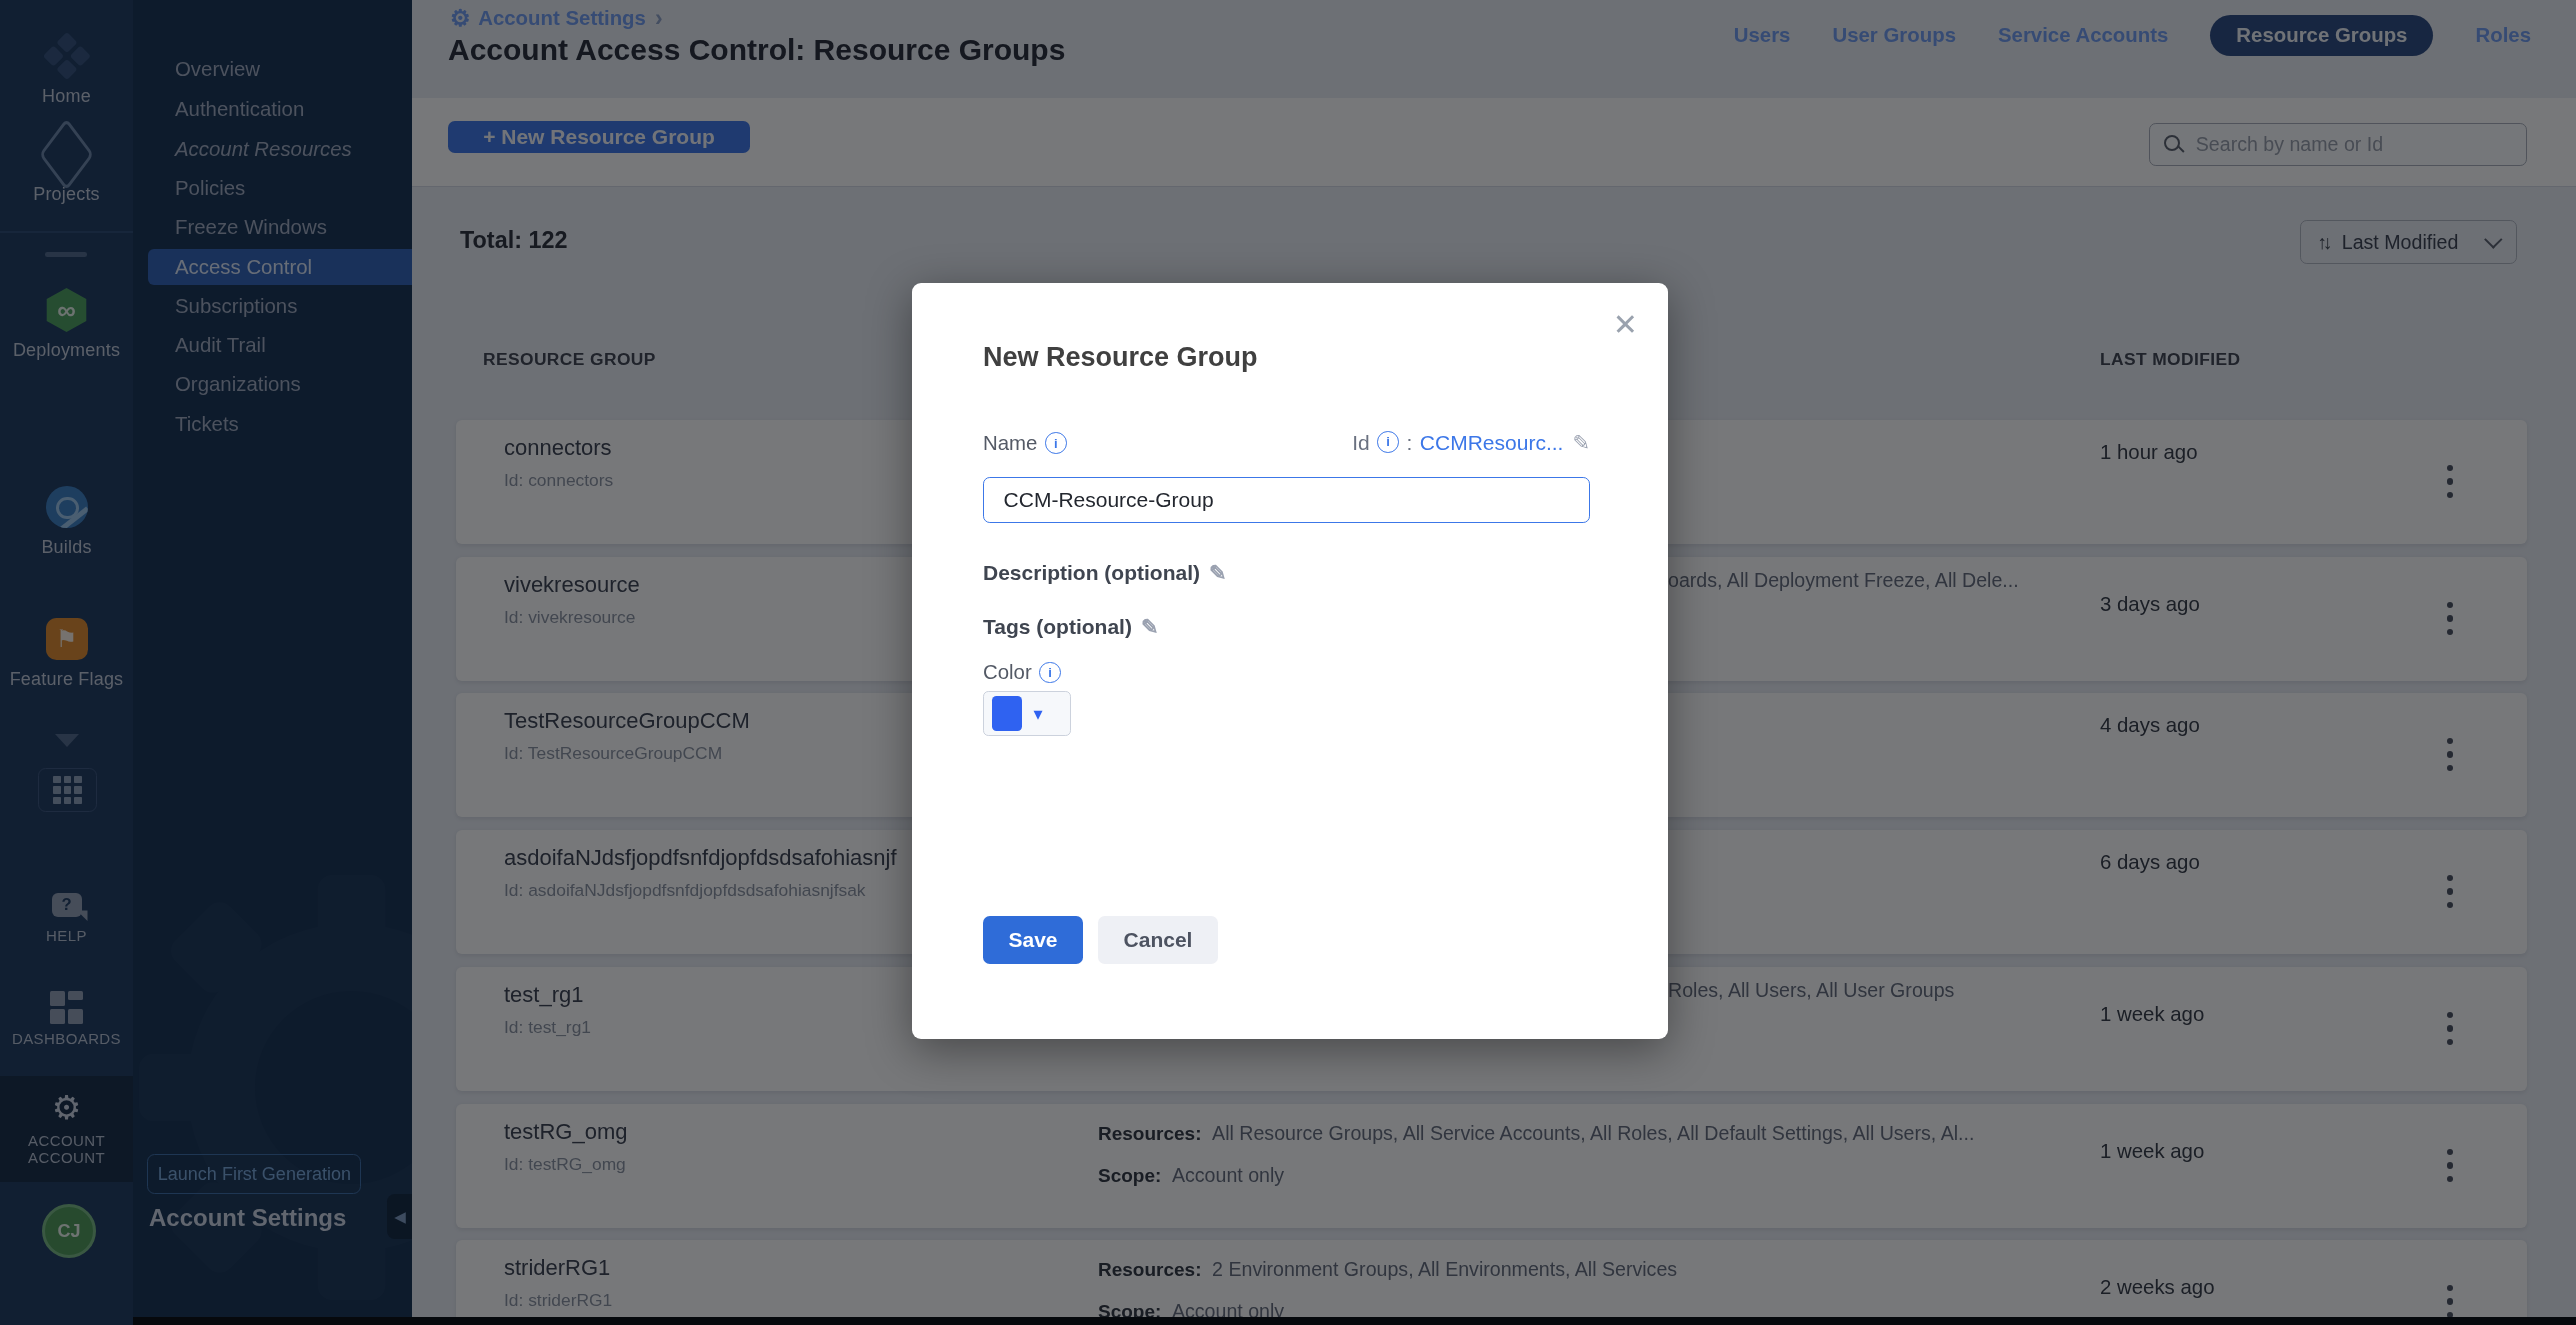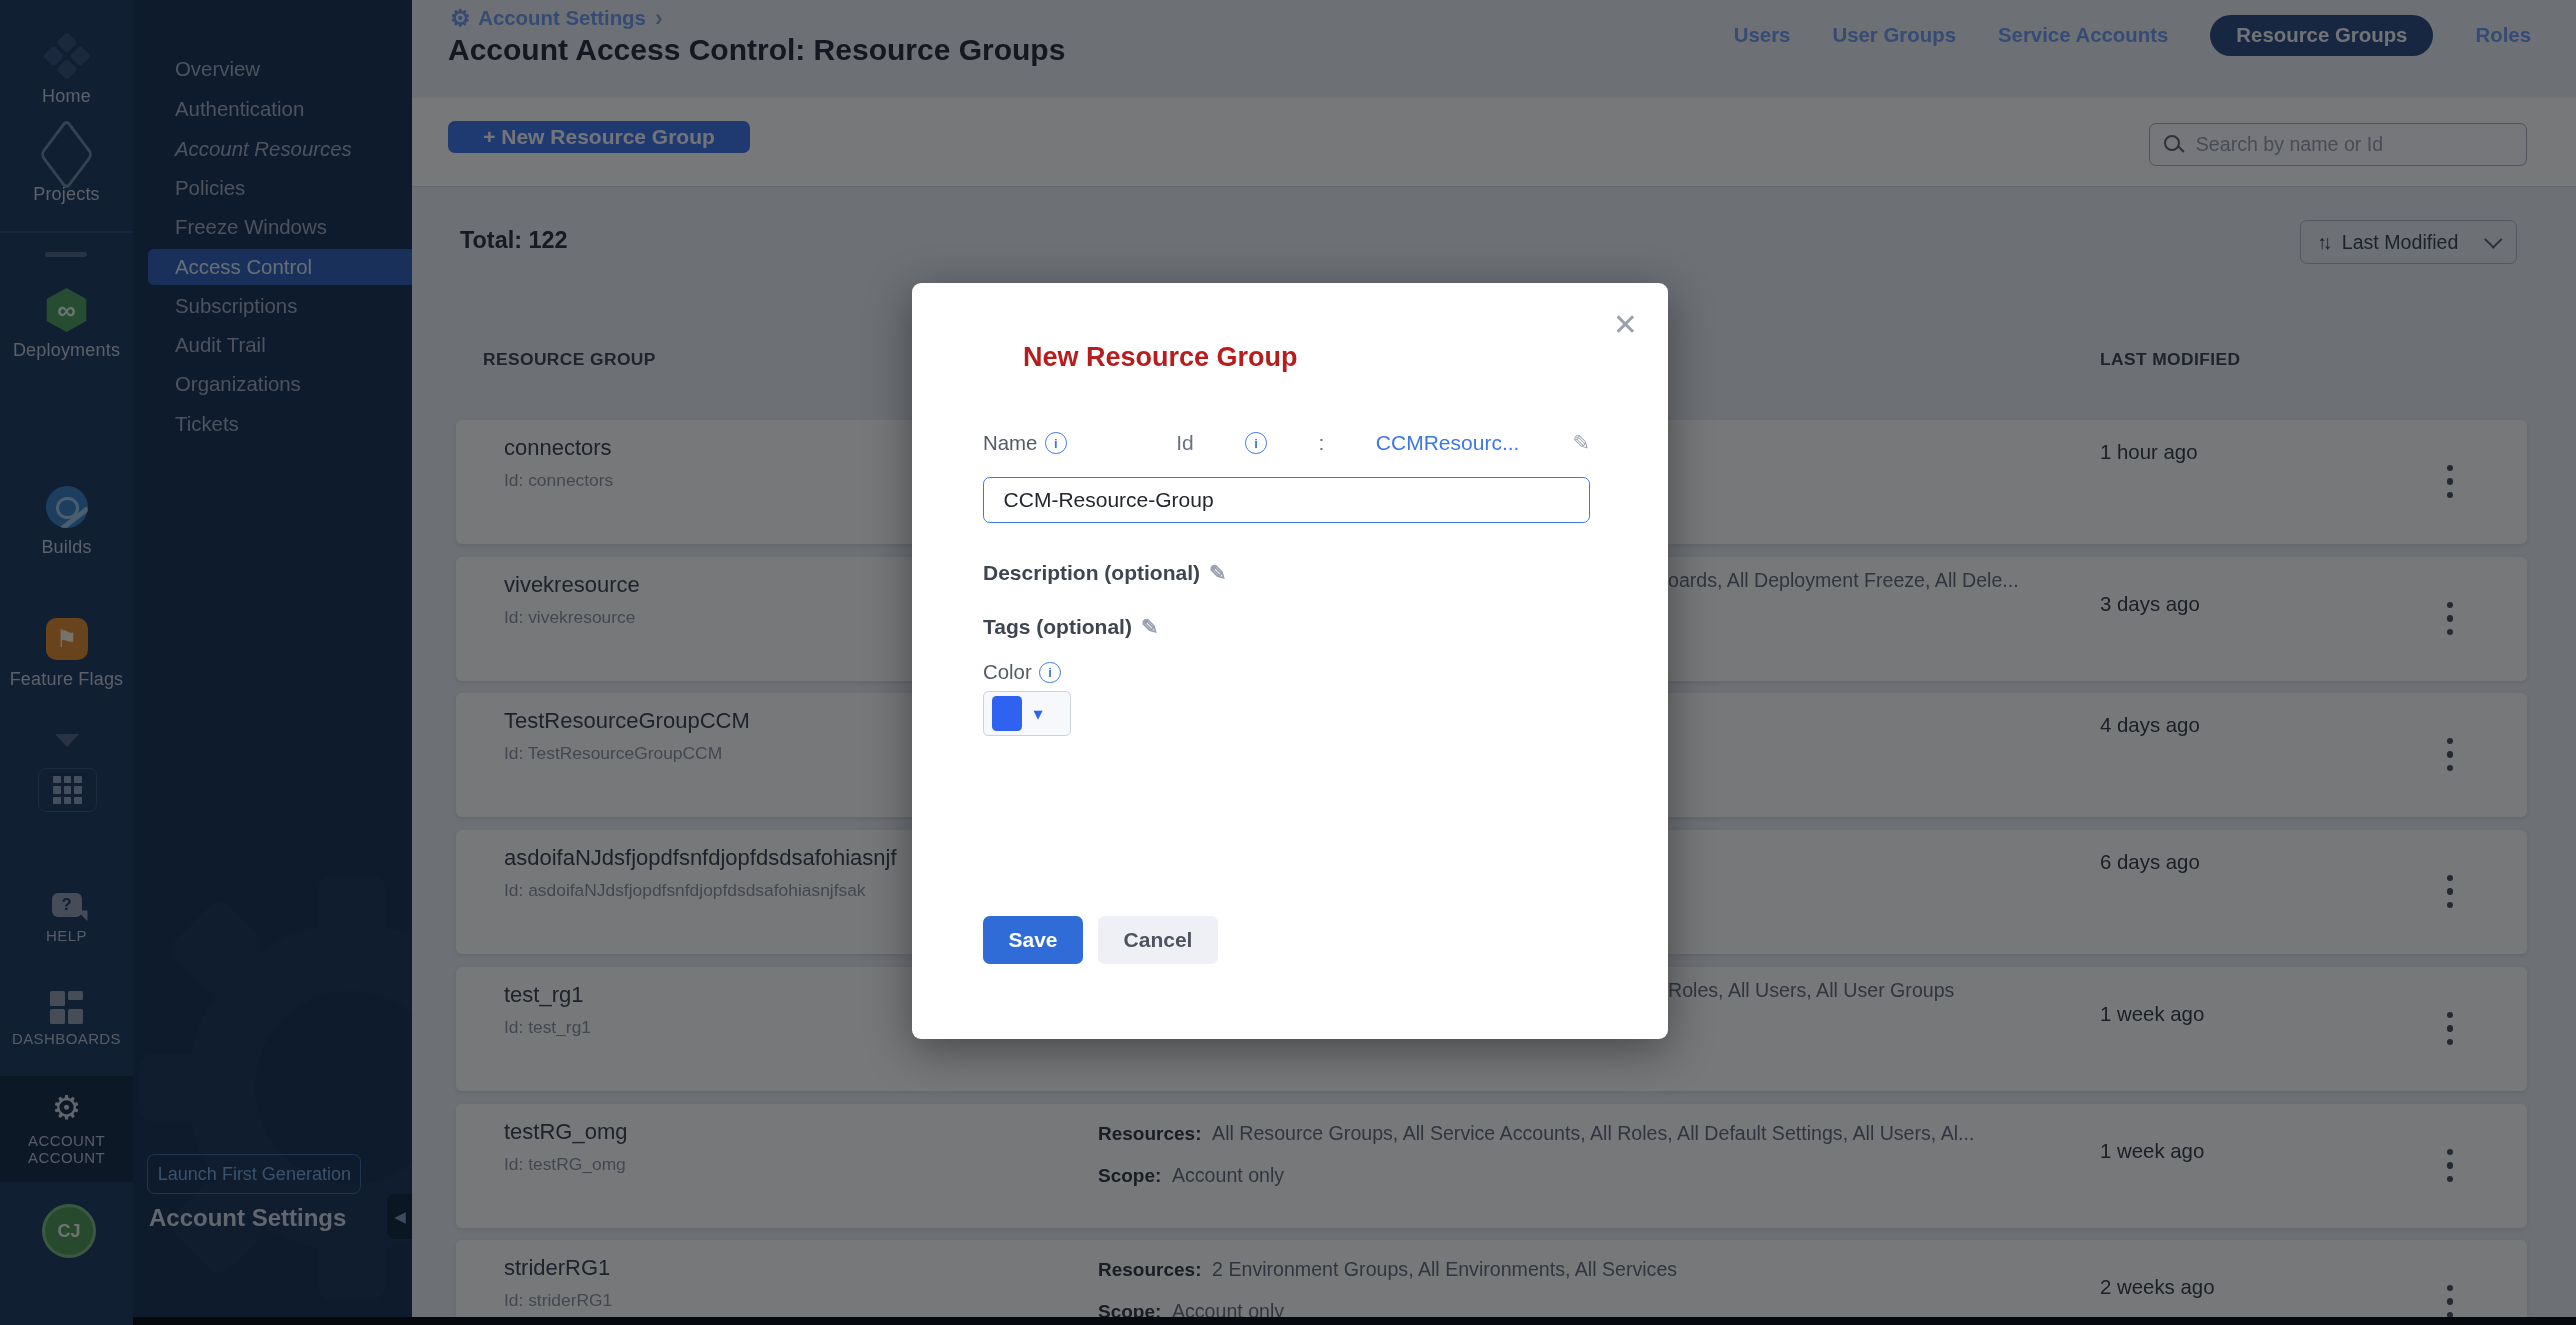--- a/index.html
+++ b/index.html
@@ -97,26 +97,26 @@
          align-items:center;justify-content:center;gap:6.8px;}
   .kebab i{width:6.8px;height:6.8px;border-radius:50%;background:#4a5160;}
 
   .botstrip{position:absolute;left:133px;top:1317px;width:2443px;height:7.6px;background:#05090f;z-index:3;}
 
   
   #dim{position:absolute;left:0;top:0;width:2576px;height:1325px;background:rgba(8,9,12,.55);z-index:10;}
   #modal{position:absolute;left:912px;top:283px;width:756px;height:756px;background:#ffffff;border-radius:9px;
          box-shadow:0 10.6px 45px rgba(0,0,0,.4);z-index:20;}
   .close-x{position:absolute;right:30px;top:24px;font-size:30px;color:#9aa2ae;font-weight:300;}
-  .m-title{position:absolute;left:71px;top:59px;font-size:27px;font-weight:bold;color:#b91c1c;margin-left:40px;}
+  .m-title{position:absolute;left:71px;top:59px;font-size:27px;font-weight:bold;color:#404040;}
   .m-label-row{position:absolute;left:71px;top:148px;width:607px;display:flex;align-items:center;}
   .m-label{font-size:20.4px;color:#545a66;}
   .info-i{display:inline-flex;width:19.6px;height:19.6px;border:1.5px solid #3c77e8;border-radius:50%;color:#3c77e8;
           font-size:13px;align-items:center;justify-content:center;margin-left:7.6px;font-weight:bold;}
-  .id-part{margin-left:auto;display:flex;align-items:center;font-size:21px;color:#6a7180;gap:44px;}
+  .id-part{margin-left:auto;display:flex;align-items:flex-start;font-size:21px;color:#6a7180;}
   .id-link{color:#3c77e8;margin-left:7.6px;}
   .pencil{color:#9aa1b0;font-size:21px;margin-left:9px;}
   .m-input{position:absolute;left:71px;top:194px;width:607px;height:46px;border:1.9px solid #3c77e8;border-radius:6.8px;
            box-sizing:border-box;font-size:21px;color:#23272f;padding-left:19.6px;outline:none;
            font-family:"Liberation Sans",sans-serif;background:#fff;}
   .m-row{position:absolute;left:71px;display:flex;align-items:center;font-size:21px;font-weight:600;color:#3f4550;}
   .colorbox{position:absolute;left:71px;top:408px;width:88px;height:45px;background:#f6f8fb;border:1.5px solid #ccd2dd;
             border-radius:5.3px;display:flex;align-items:center;padding-left:7.6px;box-sizing:border-box;}
   .swatch{width:30px;height:35px;border-radius:4.5px;}
   .caret{color:#2f62f1;font-size:18px;margin-left:12px;}

